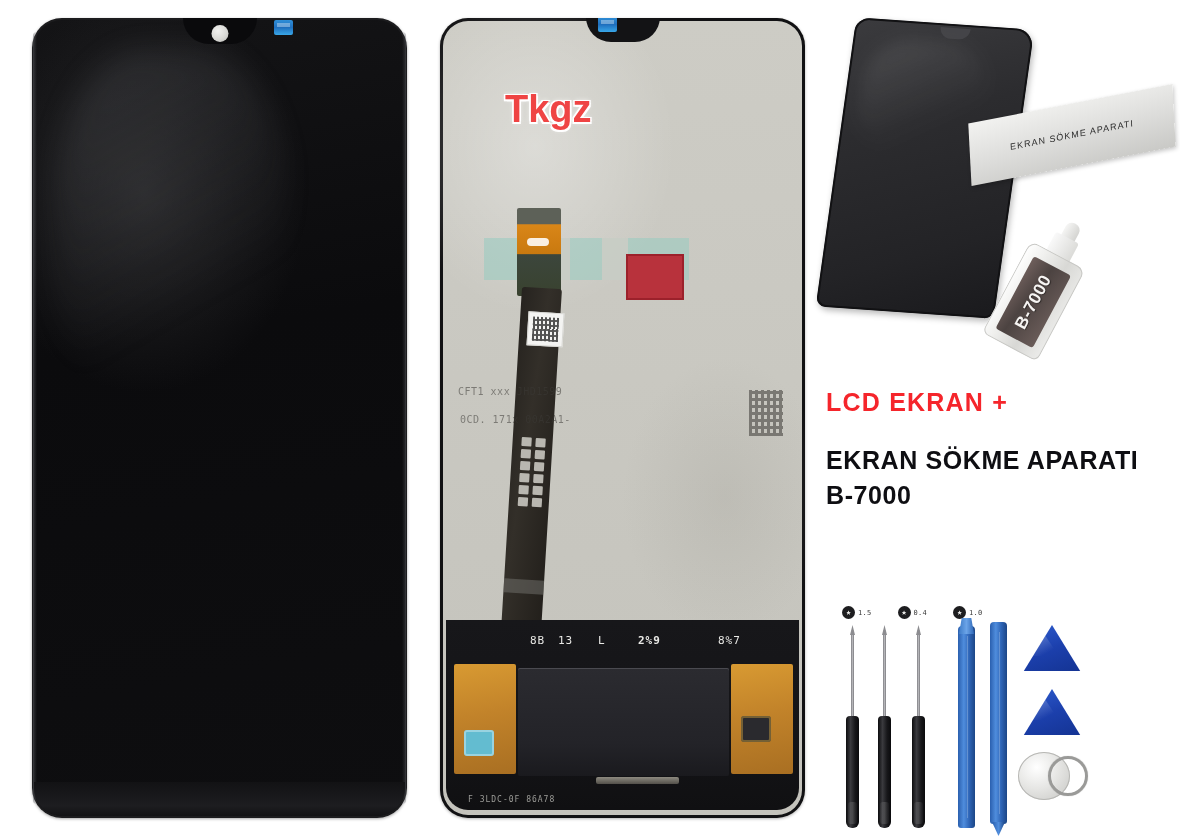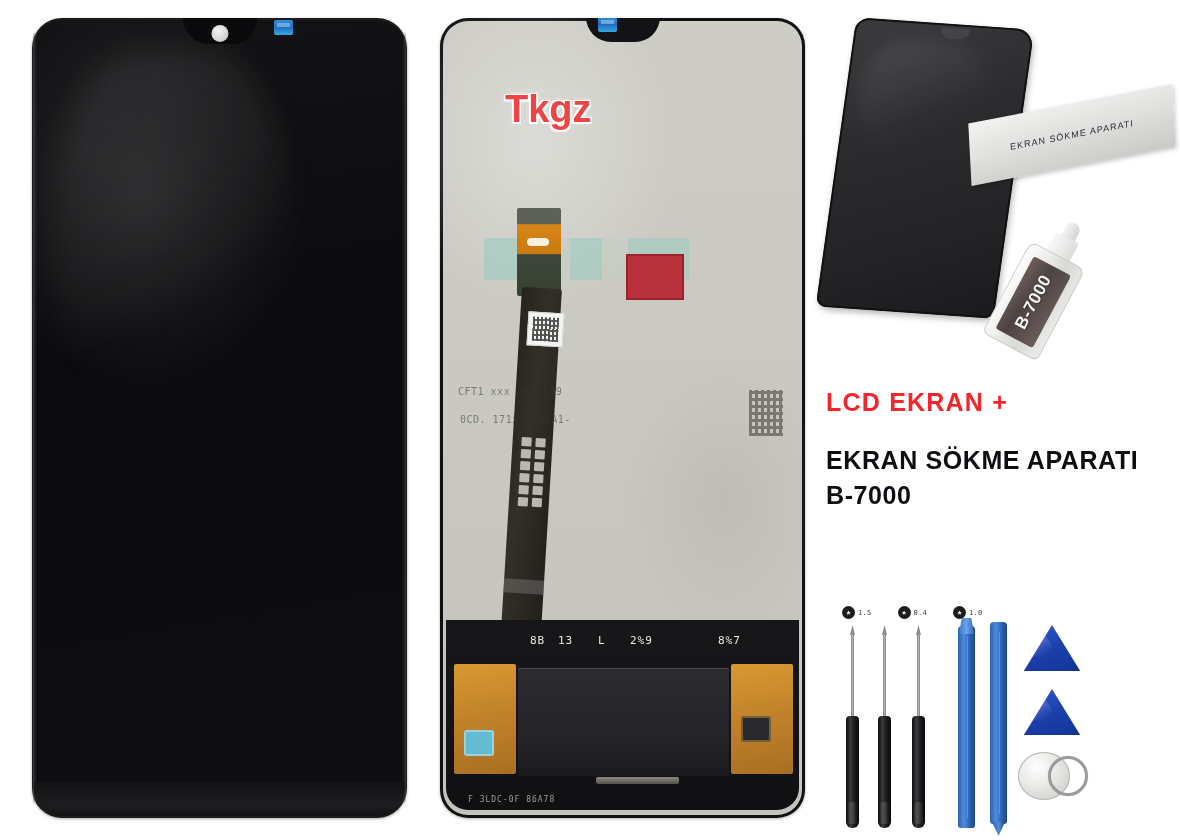--- a/index.html
+++ b/index.html
@@ -699,21 +699,21 @@
     </div>
 
     <div class="print-row" style="left:18px; top:368px;">CFT1  xxx  JHD1599</div>
     <div class="print-row" style="left:20px; top:396px;">0CD. 171x   00A2A1-</div>
     <div class="print-qr"></div>
 
     <div class="driver-board">
       <div class="silk" style="left:64px;margin-left:20px;">8B</div>
       <div class="silk" style="left:112px;">13</div>
       <div class="silk" style="left:152px;">L</div>
-      <div class="silk" style="left:184px;">2%9</div>
+      <div class="silk" style="left:192px;font-weight:bold;">2%9</div>
       <div class="silk" style="left:272px;">8%7</div>
 
       <div class="gold-flex left">
         <div class="pad"></div>
       </div>
       <div class="gold-flex right">
         <div class="pad"></div>
       </div>
 
       <div class="shield"></div>

